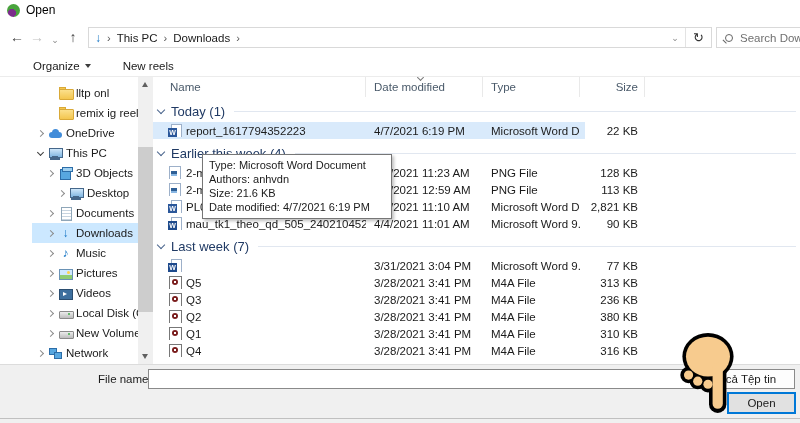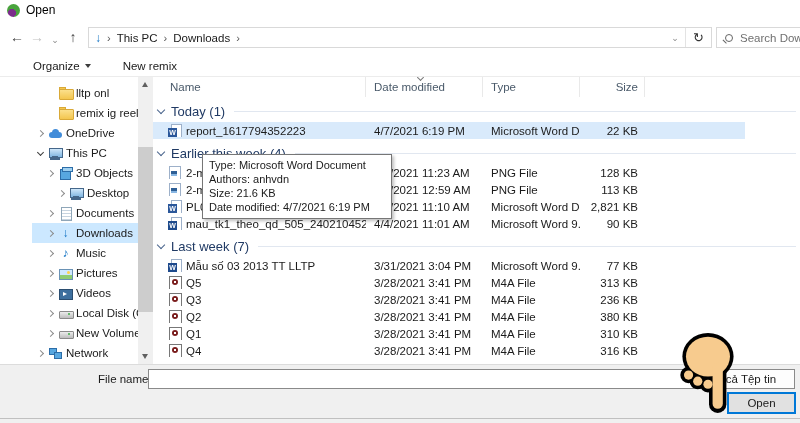--- a/index.html
+++ b/index.html
@@ -119,21 +119,21 @@
   .colcell.c-size { justify-content:flex-end; padding-right:6px; }
   .sortcaret { position:absolute; top:-2px; left:52px; width:5px; height:5px;
     border-right:1.2px solid #777; border-bottom:1.2px solid #777; transform:rotate(45deg); }
 
   .group-header { display:flex; align-items:center; height:22px; margin-top:3px; }
   .gchev { width:6px; height:6px; border-right:1.5px solid #49648c; border-bottom:1.5px solid #49648c;
     transform:rotate(45deg); margin:-2px 7px 0 5px; flex:0 0 auto; }
   .glabel { color:#203a64; font-size:13px; white-space:nowrap; }
   .grule { flex:1; height:1px; background:#e1e7f0; margin:0 4px 0 9px; }
 
-  .frow { display:flex; align-items:center; height:17px; font-size:11.5px; width:592px; }
+  .frow { display:flex; align-items:center; height:17px; font-size:11.5px; width:432px; }
   .frow.sel { background:#d9eafb; }
   .fcell { white-space:nowrap; overflow:hidden; }
   .fc-name { flex:0 0 213px; display:flex; align-items:center; gap:5px; padding-left:15px; }
   .fc-date { flex:0 0 117px; padding-left:8px; }
   .fc-type { flex:0 0 97px; padding-left:8px; }
   .fc-size { flex:0 0 65px; text-align:right; padding-right:7px; }
 
   
   .fi { width:13px; height:13px; position:relative; flex:0 0 auto; }
   .fi-word::before, .fi-word9::before { content:""; position:absolute; top:0; left:3px; width:9px;
@@ -207,21 +207,21 @@
       <input placeholder="Search Downloads" style="">
     </div>
   </div>
 
   <div class="cmdbar">
     <span class="cmd cmd-organize">
       <span>Organize</span>
       <span class="caret-down"></span>
     </span>
     <span class="cmd cmd-newfolder">
-      <span>New remix</span>
+      <span>New reels</span>
     </span>
   </div>
 
   <div class="content">
     <div class="sidebar" id="sidebar">
         <div class="side-item" style="padding-left: 15px;">
           <span class="tw none"></span>
           <span class="ic ic-folder"></span>
           <span>lltp onl</span>
         </div>
@@ -371,21 +371,20 @@
             <div class="fcell fc-size">90 KB</div>
           </div>
           <div class="group-header">
             <span class="gchev"></span>
             <span class="glabel">Last week (7)</span>
             <div class="grule"></div>
           </div>
           <div class="frow">
             <div class="fcell fc-name">
               <span class="fi fi-word9"></span>
-              <span>Mẫu số 03 2013 TT LLTP</span>
             </div>
             <div class="fcell fc-date">3/31/2021 3:04 PM</div>
             <div class="fcell fc-type">Microsoft Word 9...</div>
             <div class="fcell fc-size">77 KB</div>
           </div>
           <div class="frow">
             <div class="fcell fc-name">
               <span class="fi fi-m4a"></span>
               <span>Q5</span>
             </div>

